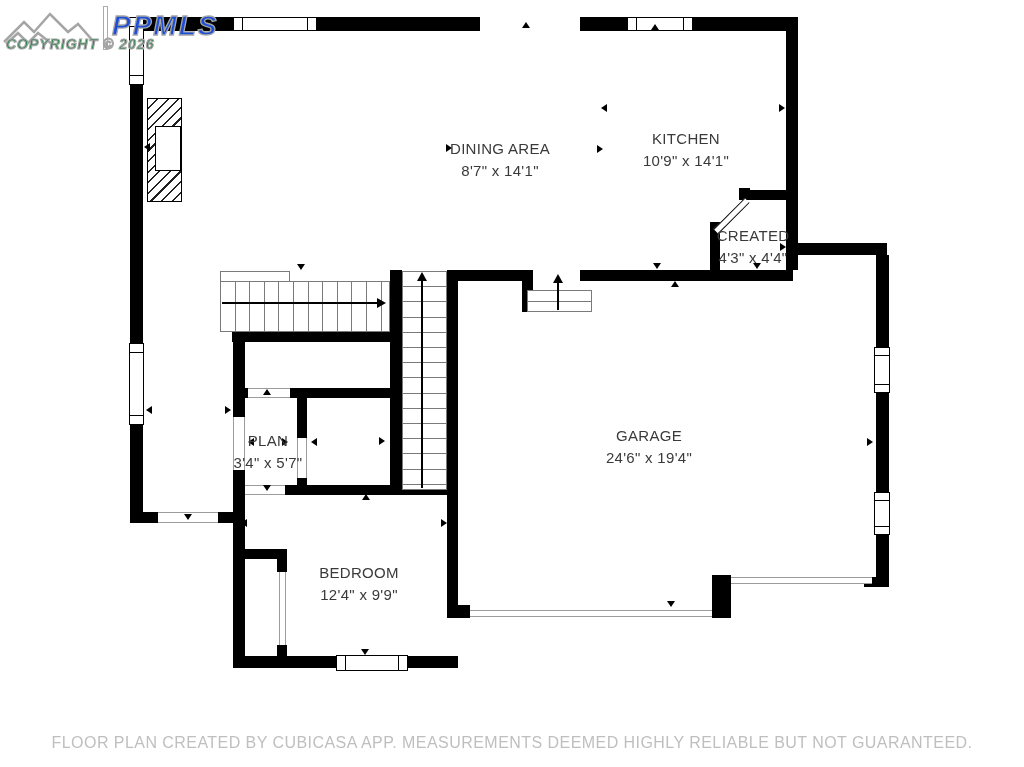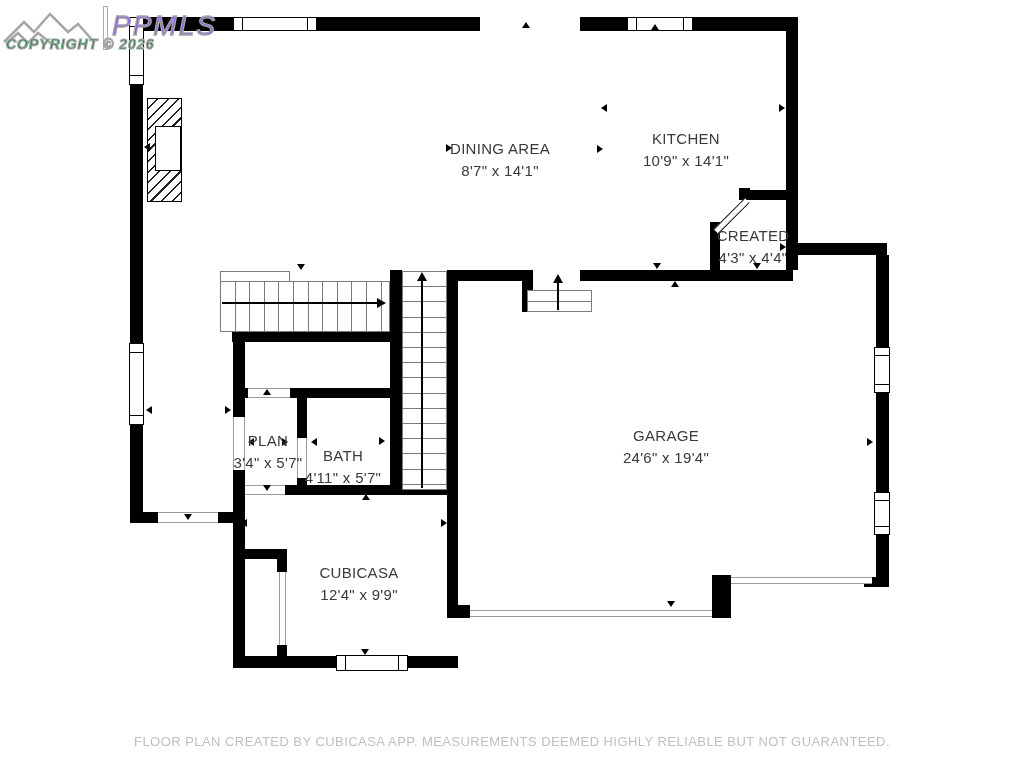--- a/index.html
+++ b/index.html
@@ -23,25 +23,25 @@
   .ah-u{border-left:5px solid transparent;border-right:5px solid transparent;border-bottom:9px solid #000}
   .room-label{position:absolute;transform:translate(-50%,-50%);text-align:center;white-space:nowrap;
               color:#3a3a3a;font-size:15px;line-height:22px;letter-spacing:.3px}
   #fireplace{left:147px;top:98px;width:35px;height:104px;border:1.5px solid #000;box-sizing:border-box;
              background:repeating-linear-gradient(135deg,#fff 0 6px,#222 6px 7.5px)}
   #firebox{left:7px;top:27px;width:26px;height:45px;background:#fff;border:1.5px solid #000;box-sizing:border-box}
   #diag-door{left:716px;top:228px;width:44px;height:7px;background:#fff;border-top:1.2px solid #000;
              border-bottom:1.2px solid #000;transform:rotate(-45deg);transform-origin:0 50%;box-sizing:border-box}
   #wm{position:absolute;left:0;top:0;z-index:50}
   #wm-divider{left:103px;top:6px;width:3px;height:42px;background:#fff;border:1px solid #ababab}
-  #wm-brand{left:112px;top:10px;font-size:28px;font-weight:normal;letter-spacing:2px;color:#8b5cf6;
+  #wm-brand{left:112px;top:10px;font-size:28px;font-weight:bold;letter-spacing:2px;color:#1d4ed8;
             -webkit-text-stroke:1.3px #a5a5a5}
   #wm-copy{left:6px;top:36px;font-size:14px;font-weight:bold;letter-spacing:1px;color:#15803d;
            -webkit-text-stroke:1.2px #a5a5a5;white-space:nowrap}
-  #footer{position:absolute;left:0;right:0;top:734px;text-align:center;font-size:13px;
+  #footer{position:absolute;left:0;right:0;top:734px;text-align:center;font-size:16px;
           color:#bfbfbf;letter-spacing:.45px}
 </style>
 </head>
 <body>
 
 <div id="canvas">
 
   <i class="w" style="left:133px;top:17px;width:100px;height:14px"></i>
   <i class="w" style="left:317px;top:17px;width:163px;height:14px"></i>
   <i class="w" style="left:580px;top:17px;width:47px;height:14px"></i>
@@ -175,30 +175,26 @@
     <div>10'9" x 14'1"</div>
   </div>
   <div class="room-label" style="left:753px;top:247px">
     <div>CREATED</div>
     <div>4'3" x 4'4"</div>
   </div>
   <div class="room-label" style="left:268px;top:452px">
     <div>PLAN</div>
     <div>3'4" x 5'7"</div>
   </div>
-  <div class="room-label" style="left:343px;top:467px">
-    <div>BATH</div>
-    <div>4'11" x 5'7"</div>
-  </div>
-  <div class="room-label" style="left:666px;top:447px">
+  <div class="room-label" style="left:649px;top:447px">
     <div>GARAGE</div>
     <div>24'6" x 19'4"</div>
   </div>
   <div class="room-label" style="left:359px;top:584px">
-    <div>CUBICASA</div>
+    <div>BEDROOM</div>
     <div>12'4" x 9'9"</div>
   </div>
 
   <div id="wm">
     <svg width="102" height="44" viewBox="0 0 102 44" style="position:absolute;left:2px;top:4px">
       <polyline points="2,38 22,18 32,28 48,10 66,28 76,20 92,38" fill="#fff" stroke="#a5a5a5" stroke-width="2.5" stroke-linejoin="miter"></polyline>
       <polyline points="4,40 16,29 26,39 36,29 50,40" fill="#fff" stroke="#a5a5a5" stroke-width="2.5" stroke-linejoin="miter"></polyline>
     </svg>
     <i id="wm-divider"></i>
     <i id="wm-brand">PPMLS</i>

